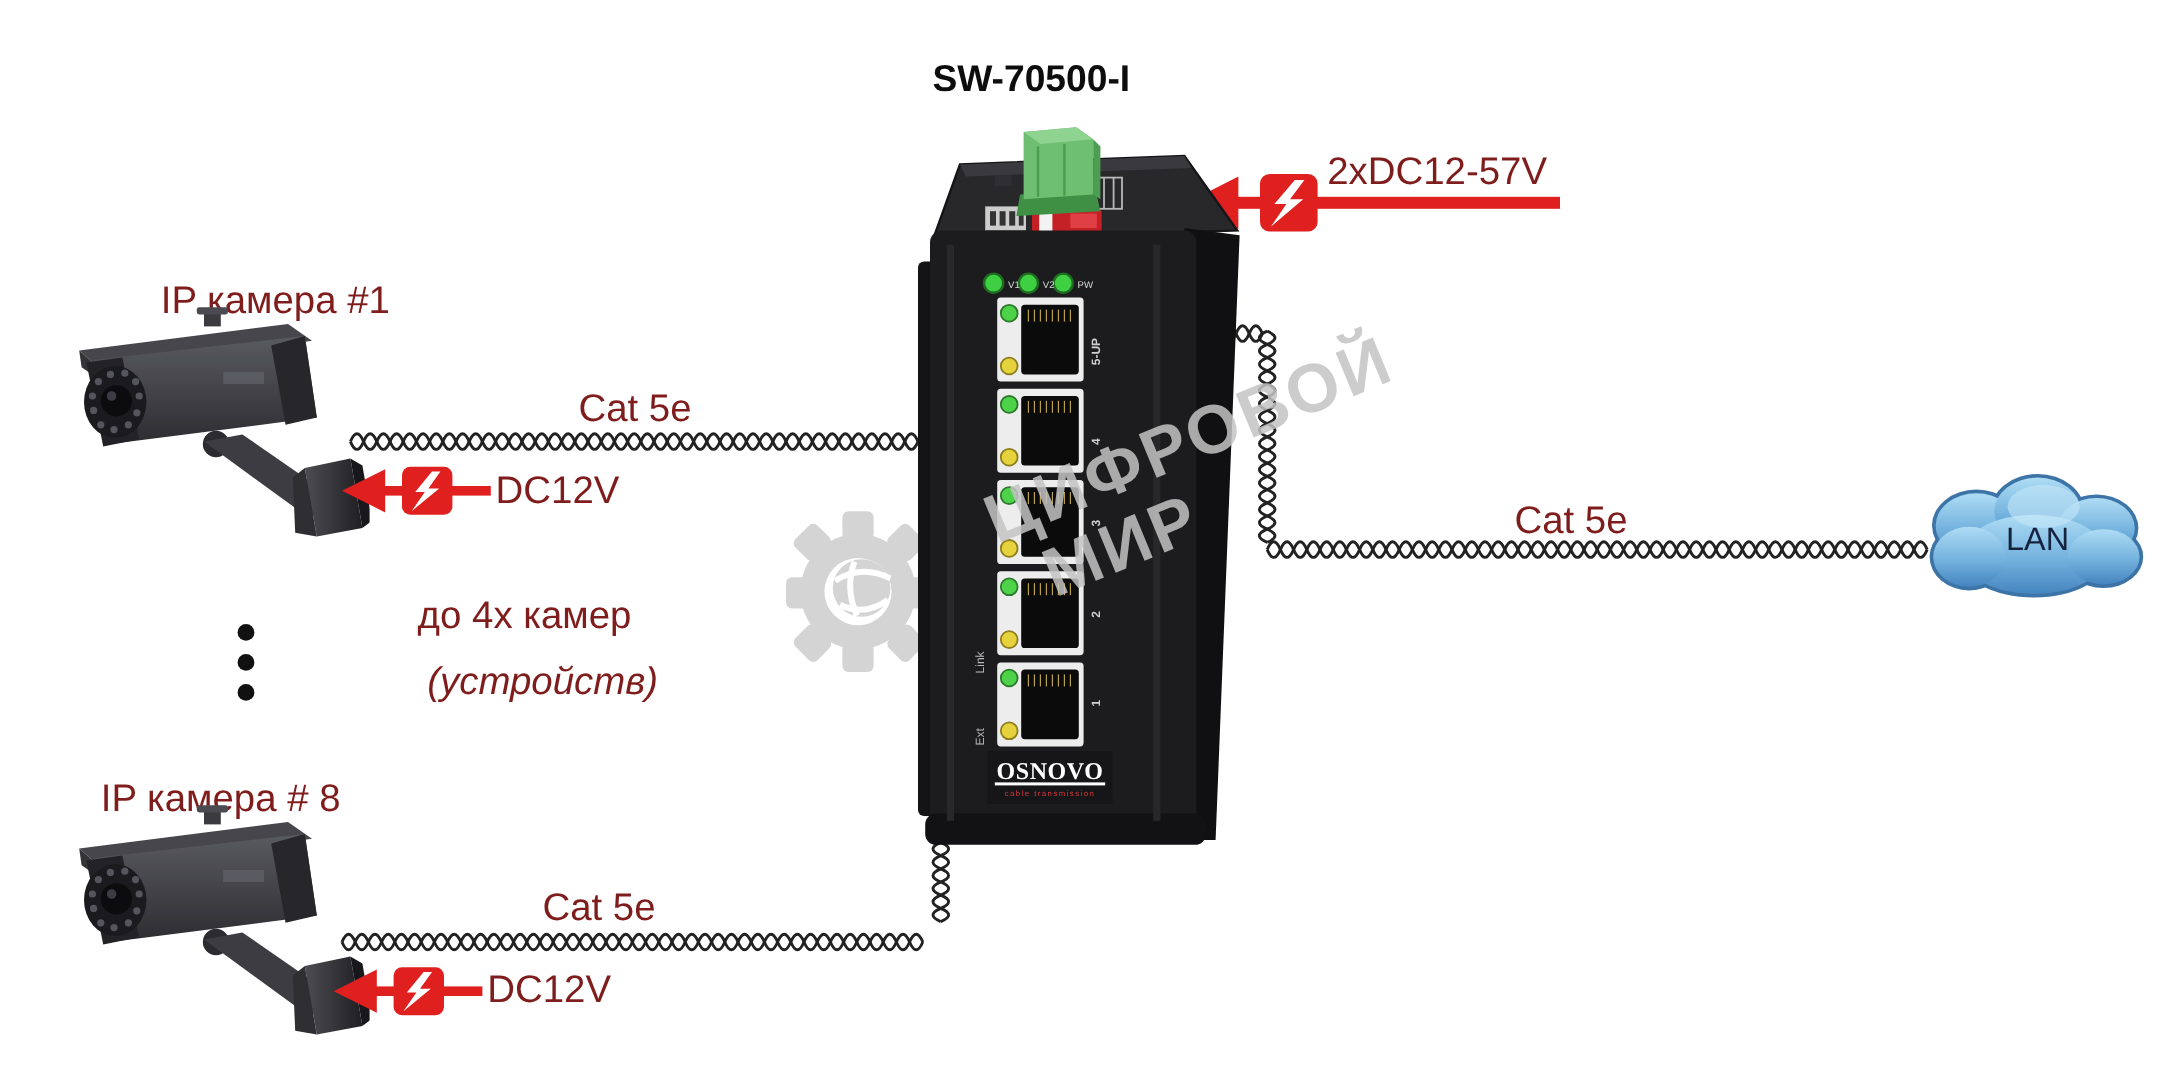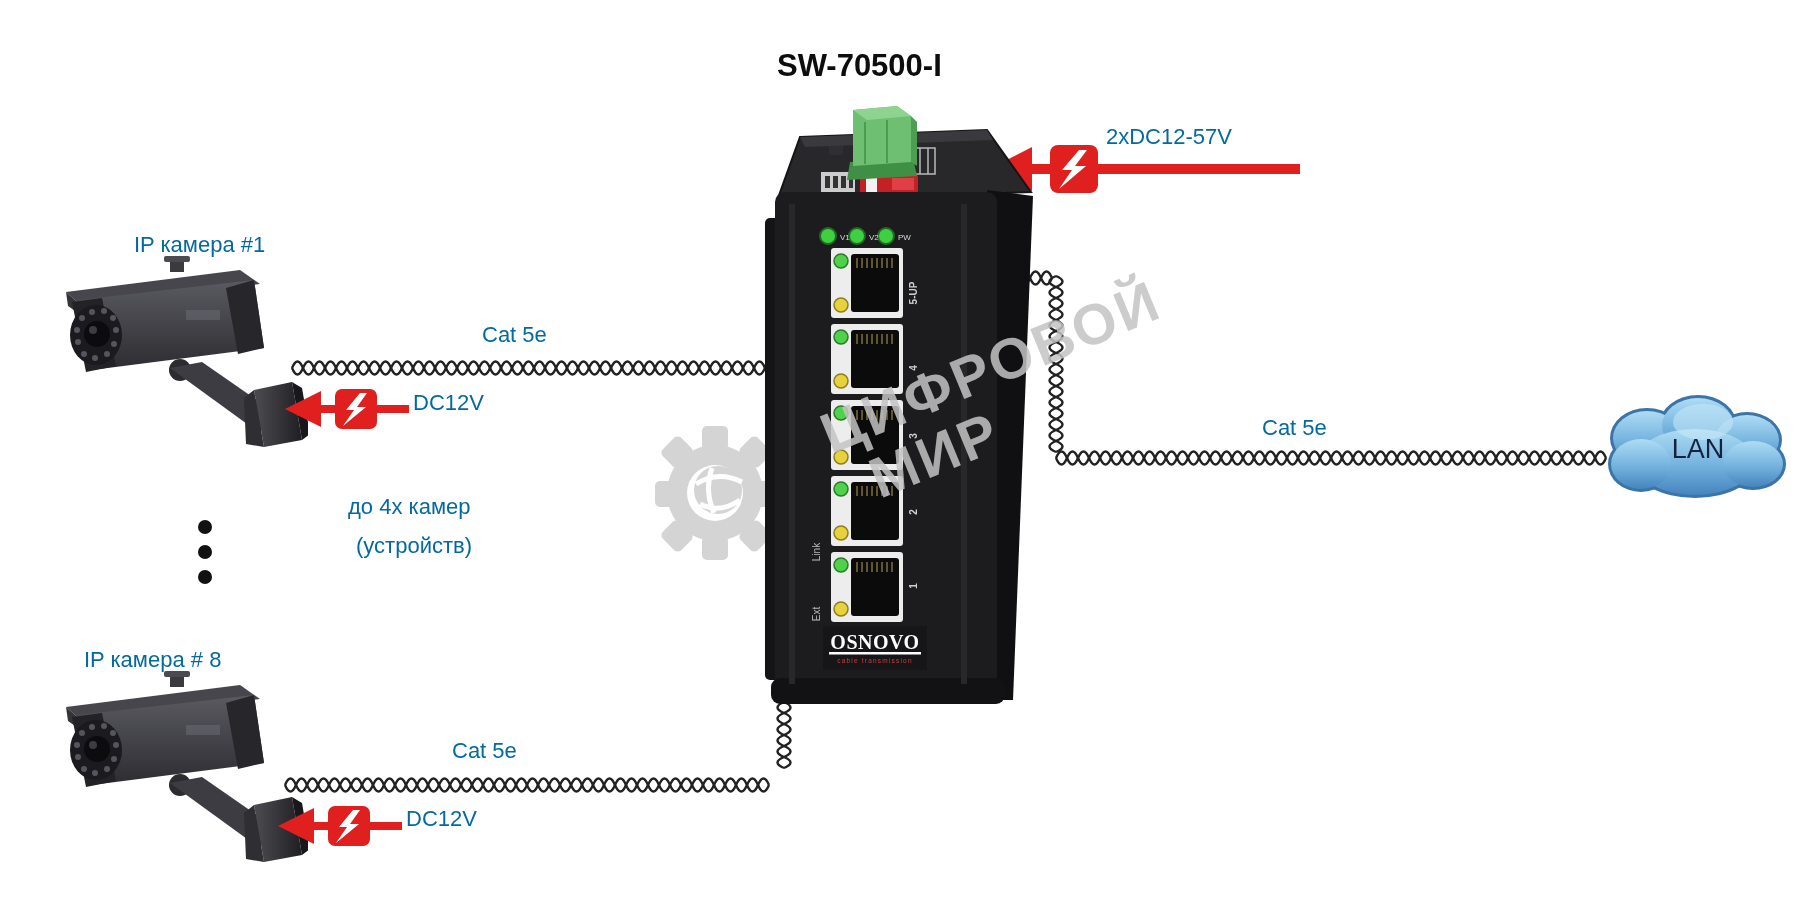--- a/index.html
+++ b/index.html
@@ -1,19 +1,19 @@
 <!DOCTYPE html>
 <html><head>
 <meta charset="utf-8">
 <style>
   html,body{margin:0;padding:0;background:#ffffff;}
   #canvas{position:relative;width:1809px;height:900px;background:#ffffff;overflow:hidden;
           font-family:"Liberation Sans","DejaVu Sans",sans-serif;color:#1a1a1a;padding-left:20px;}
   .abs{position:absolute;}
-  .lbl{position:absolute;font-size:22px;color:#0369a1;white-space:nowrap;}
+  .lbl{position:absolute;font-size:32px;color:#7f1d1d;white-space:nowrap;}
   .title{position:absolute;font-size:31px;font-weight:bold;color:#0d0d0d;white-space:nowrap;}
   .cable{position:absolute;overflow:visible;}
   .vert{transform:rotate(90deg);transform-origin:0 0;}
   .watermark{position:absolute;left:812px;top:408px;transform:rotate(-22.5deg);transform-origin:0 0;
              font-weight:bold;font-size:57px;letter-spacing:3px;line-height:60px;
              color:rgba(195,195,195,0.85);z-index:30;pointer-events:none;white-space:nowrap;}
   .watermark .l2{display:block;margin-left:28px;}
   svg{display:block;}
 </style>
 </head>
@@ -199,21 +199,21 @@
     <path d="M77 6 L63 23 L71 23 L60 39 L83 20 L74 20 L84 6 Z" fill="#ffffff"></path>
   </svg>
   <div class="lbl" style="left:413px;top:390px;">DC12V</div>
 
   <svg class="abs" style="left:192px;top:515px;" width="30" height="75" viewBox="0 0 30 75">
     <circle cx="13" cy="12" r="7" fill="#111"></circle>
       <circle cx="13" cy="37" r="7" fill="#111"></circle>
       <circle cx="13" cy="62" r="7" fill="#111"></circle>
   </svg>
   <div class="lbl" style="left:348px;top:494px;">до 4х камер</div>
-  <div class="lbl" style="left:356px;top:533px;">(устройств)</div>
+  <div class="lbl" style="left:356px;top:549px;font-style:italic;">(устройств)</div>
 
   <div class="lbl" style="left:84px;top:647px;">IP камера # 8</div>
   <svg class="abs" style="left:58px;top:663px;" width="250" height="200" viewBox="0 0 250 200">
     <use href="#bullet-camera"></use>
   </svg>
 
   <svg class="cable" style="left:285px;top:774px;" width="499" height="22" viewBox="0 -11 499 22">
       <path d="M0,0 q5.5,-13 11,0 q5.5,13 11,0 q5.5,-13 11,0 q5.5,13 11,0 q5.5,-13 11,0 q5.5,13 11,0 q5.5,-13 11,0 q5.5,13 11,0 q5.5,-13 11,0 q5.5,13 11,0 q5.5,-13 11,0 q5.5,13 11,0 q5.5,-13 11,0 q5.5,13 11,0 q5.5,-13 11,0 q5.5,13 11,0 q5.5,-13 11,0 q5.5,13 11,0 q5.5,-13 11,0 q5.5,13 11,0 q5.5,-13 11,0 q5.5,13 11,0 q5.5,-13 11,0 q5.5,13 11,0 q5.5,-13 11,0 q5.5,13 11,0 q5.5,-13 11,0 q5.5,13 11,0 q5.5,-13 11,0 q5.5,13 11,0 q5.5,-13 11,0 q5.5,13 11,0 q5.5,-13 11,0 q5.5,13 11,0 q5.5,-13 11,0 q5.5,13 11,0 q5.5,-13 11,0 q5.5,13 11,0 q5.5,-13 11,0 q5.5,13 11,0 q5.5,-13 11,0 q5.5,13 11,0 q5.5,-13 11,0 q5.5,13 11,0" fill="none" stroke="#222" stroke-width="2.4"></path>
       <path d="M0,0 q5.5,13 11,0 q5.5,-13 11,0 q5.5,13 11,0 q5.5,-13 11,0 q5.5,13 11,0 q5.5,-13 11,0 q5.5,13 11,0 q5.5,-13 11,0 q5.5,13 11,0 q5.5,-13 11,0 q5.5,13 11,0 q5.5,-13 11,0 q5.5,13 11,0 q5.5,-13 11,0 q5.5,13 11,0 q5.5,-13 11,0 q5.5,13 11,0 q5.5,-13 11,0 q5.5,13 11,0 q5.5,-13 11,0 q5.5,13 11,0 q5.5,-13 11,0 q5.5,13 11,0 q5.5,-13 11,0 q5.5,13 11,0 q5.5,-13 11,0 q5.5,13 11,0 q5.5,-13 11,0 q5.5,13 11,0 q5.5,-13 11,0 q5.5,13 11,0 q5.5,-13 11,0 q5.5,13 11,0 q5.5,-13 11,0 q5.5,13 11,0 q5.5,-13 11,0 q5.5,13 11,0 q5.5,-13 11,0 q5.5,13 11,0 q5.5,-13 11,0 q5.5,13 11,0 q5.5,-13 11,0 q5.5,13 11,0 q5.5,-13 11,0" fill="none" stroke="#222" stroke-width="2.4"></path>
     </svg>

